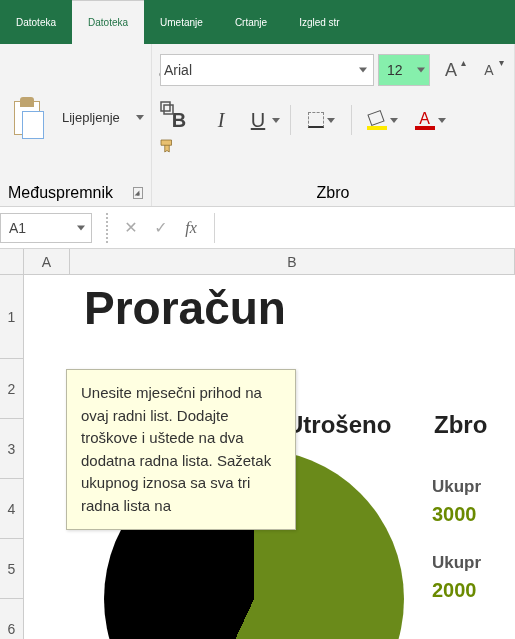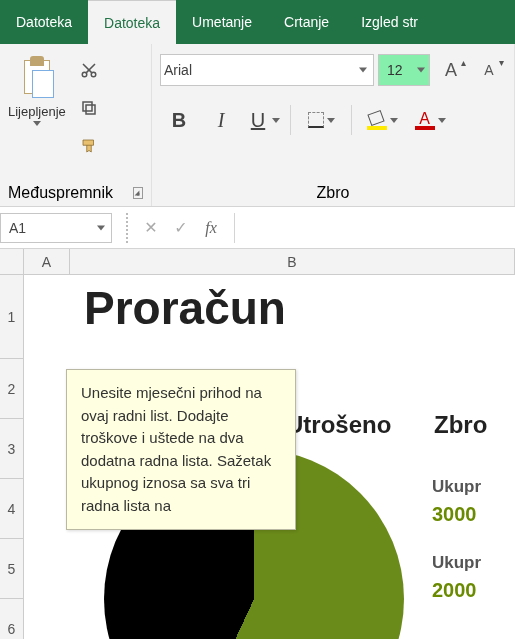--- a/index.html
+++ b/index.html
@@ -1,29 +1,29 @@
 <!DOCTYPE html>
 <html><head>
 <meta charset="utf-8">
 <style>
   * { box-sizing: border-box; margin: 0; padding: 0; font-family: "Segoe UI", Arial, sans-serif; }
   body { width: 515px; height: 639px; overflow: hidden; background: #fff; }
 
   
   .tabbar { display: flex; background: #217346; height: 44px; align-items: stretch; }
-  .tab { color: #fff; font-size: 14px; padding: 0 16px; display: flex; align-items: center; cursor: pointer; white-space: nowrap; }
+  .tab { color: #fff; font-size: 10px; padding: 0 16px; display: flex; align-items: center; cursor: pointer; white-space: nowrap; }
   .tab.active { background: #f3f3f3; color: #217346; border-top: 1px solid #ccc; }
 
   
   .ribbon { background: #f3f3f3; border-bottom: 1px solid #d4d4d4; height: 163px; display: flex; }
   .group { border-right: 1px solid #e1e1e1; padding: 6px 8px 4px 8px; display: flex; flex-direction: column; justify-content: space-between; }
   .group-label { text-align: center; font-size: 16px; color: #000000; display: flex; justify-content: center; align-items: center; gap: 20px; }
   .group-body { display: flex; gap: 8px; flex: 1; }
 
-  .paste-block { display: flex; flex-direction: column; align-items: center; gap: 2px; cursor: pointer; text-align: right; }
+  .paste-block { display: flex; flex-direction: row; align-items: center; gap: 16px; cursor: pointer; text-align: right; }
   .paste-icon { width: 38px; height: 48px; position: relative; margin-top: 4px; }
   .paste-board { position: absolute; left: 6px; top: 6px; width: 26px; height: 34px; background: #fff; border: 1px solid #bfa46f; }
   .paste-clip { position: absolute; left: 12px; top: 2px; width: 14px; height: 10px; background: #bfa46f; border-radius: 3px 3px 0 0; }
   .paste-sheet { position: absolute; left: 14px; top: 16px; width: 22px; height: 28px; background: #fff; border: 1px solid #7daee3; }
   .paste-label { font-size: 13px; color: #333; }
 
   .mini-col { display: flex; flex-direction: column; justify-content: flex-start; gap: 10px; margin-top: 6px; }
   .mini-btn { width: 30px; height: 28px; display: flex; align-items: center; justify-content: center; cursor: pointer; position: relative; }
 
   .font-group { flex: 1; }
@@ -50,21 +50,21 @@
   .fill-bucket { width: 14px; height: 12px; border: 1.5px solid #555; transform: rotate(-20deg); position: absolute; top: 2px; left: 2px; }
   .fill-bar { position: absolute; bottom: 0; left: 0; width: 20px; height: 4px; background: #ffea00; }
   .color-icon { position: relative; width: 20px; height: 20px; font-family: "Times New Roman", serif; font-size: 16px; color: #c00; text-align: center; }
   .color-bar { position: absolute; bottom: 0; left: 0; width: 20px; height: 4px; background: #c00; }
 
   .dialog-launcher { width: 12px; height: 12px; border: 1px solid #999; position: relative; cursor: pointer; }
   .dialog-launcher::after { content: ""; position: absolute; right: 1px; bottom: 1px; width: 0; height: 0; border-left: 4px solid transparent; border-top: 4px solid transparent; border-bottom: 4px solid #666; border-right: 4px solid #666; transform: scale(0.6); }
 
   
   .fbar-row { display: flex; align-items: center; height: 42px; border-bottom: 1px solid #d4d4d4; background: #fff; }
-  .name-box { width: 112px; height: 30px; border: 1px solid #c6c6c6; margin: 0 6px 0 0; display: flex; align-items: center; padding: 0 8px; font-size: 14px; color: #444; position: relative; cursor: text; }
+  .name-box { width: 92px; height: 30px; border: 1px solid #c6c6c6; margin: 0 6px 0 0; display: flex; align-items: center; padding: 0 8px; font-size: 14px; color: #444; position: relative; cursor: text; }
   .name-box .dd { position: absolute; right: 6px; top: 50%; transform: translateY(-50%); }
   .fbar-sep { width: 1px; height: 30px; background: #d4d4d4; margin: 0 8px; }
   .fbar-sep.dotted { background: none; border-left: 2px dotted #bbb; }
   .fbar-btn { width: 30px; height: 30px; display: flex; align-items: center; justify-content: center; color: #aaa; font-size: 16px; cursor: pointer; }
   .fx { font-style: italic; font-family: "Times New Roman", serif; color: #666; font-size: 16px; }
   .formula-input { flex: 1; height: 30px; padding: 0 8px; font-size: 14px; color: #444; }
 
   
   .sheet { position: relative; height: 390px; background: #fff; }
   .corner { position: absolute; left: 0; top: 0; width: 24px; height: 26px; background: #f3f3f3; border-right: 1px solid #ccc; border-bottom: 1px solid #ccc; }

